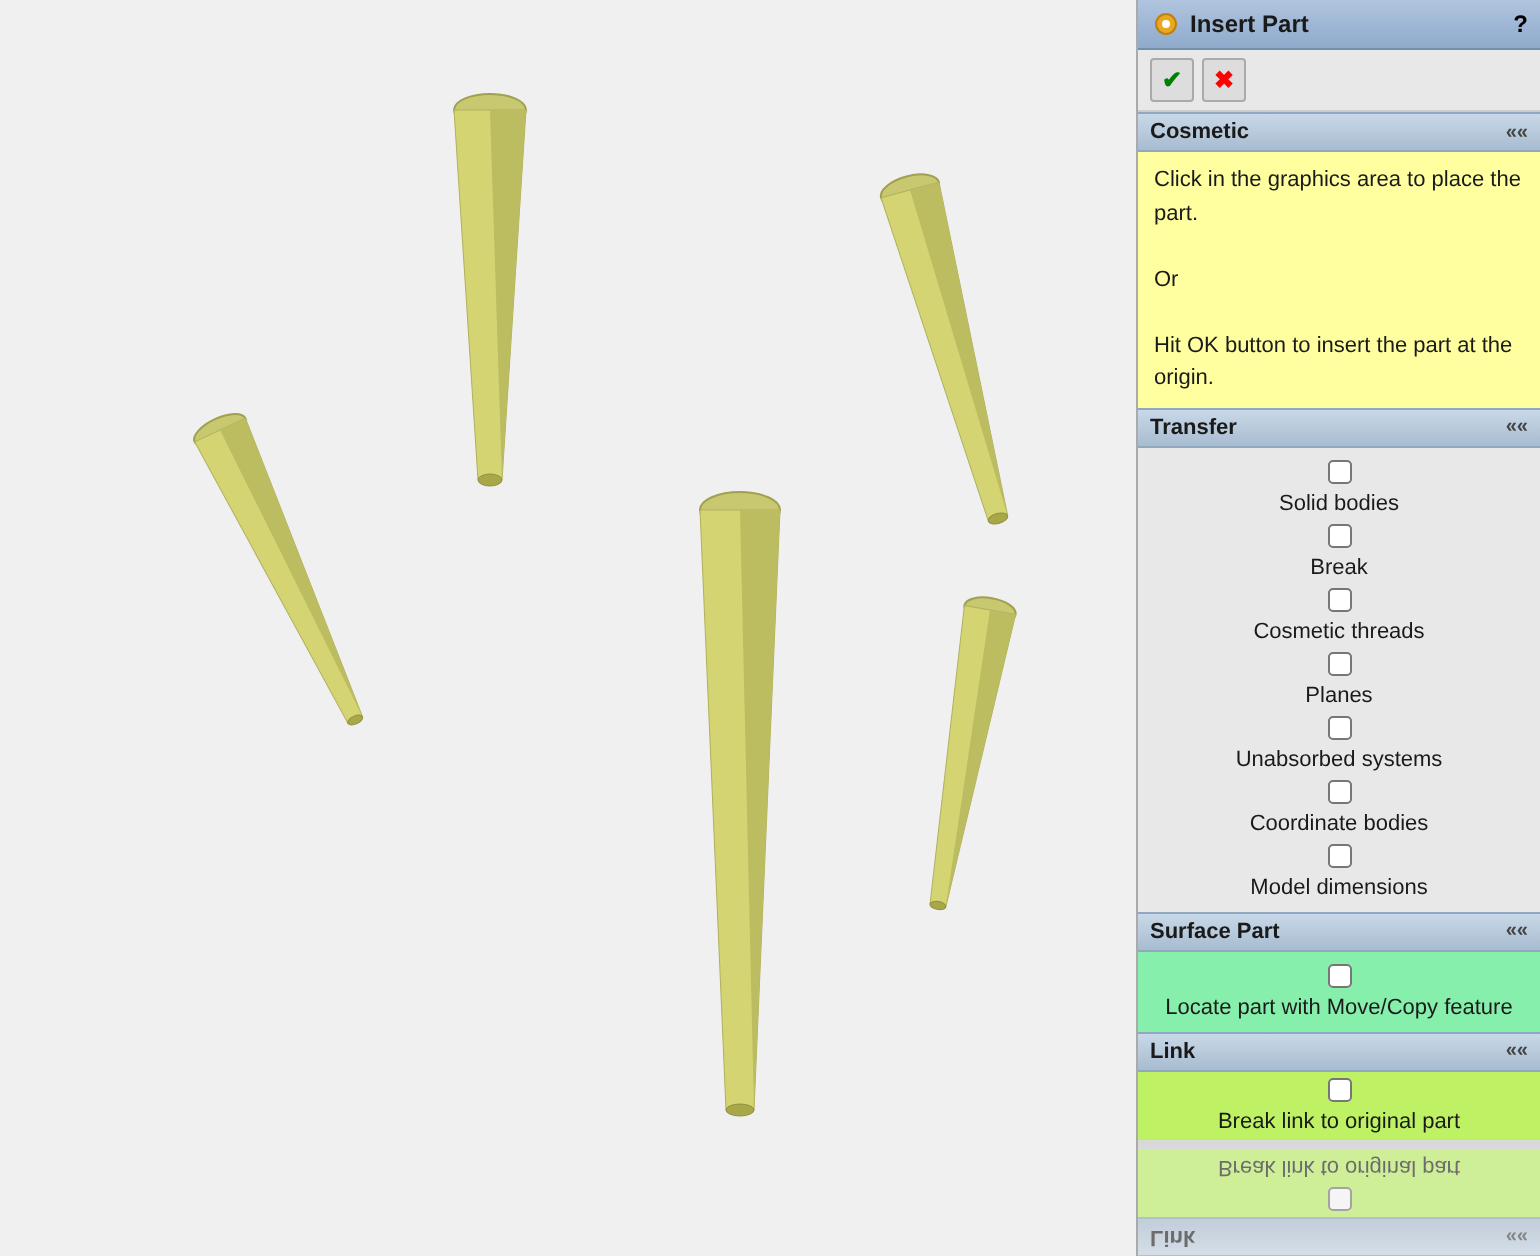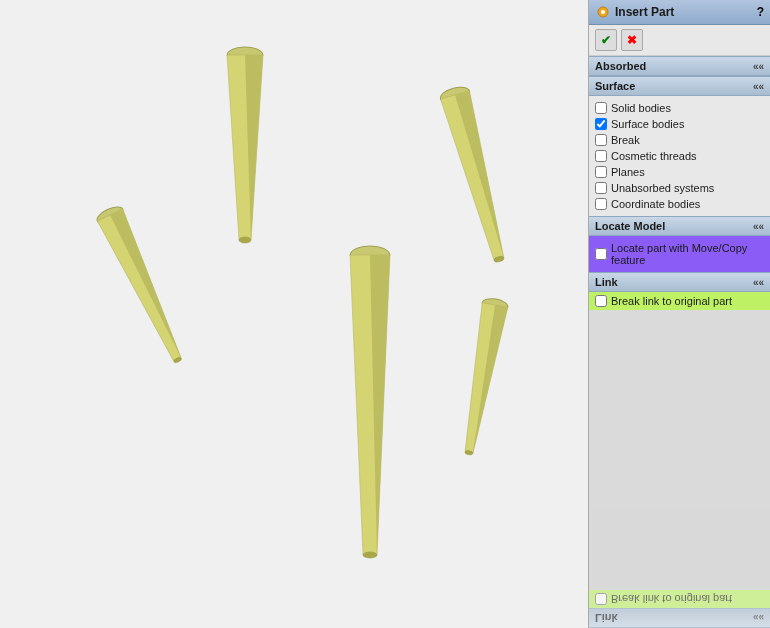--- a/index.html
+++ b/index.html
@@ -16,21 +16,21 @@
     
     #viewport {
       flex: 1;
       background: #f0f0f0;
       position: relative;
       overflow: hidden;
     }
 
     
     #right-panel {
-      width: 182px;
+      width: 202px;
       background: #e8e8e8;
       display: flex;
       flex-direction: column;
       border-left: 1px solid #aaa;
       overflow: hidden;
     }
 
     
     .panel-titlebar {
       background: linear-gradient(to bottom, #b0c4de, #8faacc);
@@ -105,31 +105,32 @@
       padding: 4px 6px;
       background: #e8e8e8;
     }
     .checkbox-row {
       display: flex;
       align-items: center;
       gap: 4px;
       padding: 2px 0;
       font-size: 11px;
       color: #1a1a1a;
+      flex-direction: column;
     }
     .checkbox-row input[type="checkbox"] {
       width: 12px;
       height: 12px;
       cursor: pointer;
     }
 
     
     .locate-section {
       padding: 4px 6px;
-      background: #8b5cf6;
+      background: #86efac;
     }
 
     
     .link-section {
       padding: 1px 6px;
       background: #bef264;
     }
 
   </style>
 </head>
@@ -196,61 +197,64 @@
   <div class="action-row">
     <div class="action-btn" style="color: green; font-weight: bold;">
       <span>✔</span>
     </div>
     <div class="action-btn" style="color: red; font-weight: bold;">
       <span>✖</span>
     </div>
   </div>
 
   <div class="section-header">
-    <span>Absorbed</span>
-    <span class="section-chevron">««</span>
-  </div>
-
-  <div class="section-header">
-    <span>Surface</span>
+    <span>Cosmetic</span>
+    <span class="section-chevron">««</span>
+  </div>
+  <div class="message-box">
+    <span>Click in the graphics area to place the part.<br><br>Or<br><br>Hit OK button to insert the part at the origin.</span>
+  </div>
+
+  <div class="section-header">
+    <span>Transfer</span>
     <span class="section-chevron">««</span>
   </div>
   <div class="transfer-section" id="transfer-items">
   <div class="checkbox-row">
         <input type="checkbox" style="">
         <label>Solid bodies</label>
       </div>
       <div class="checkbox-row">
-        <input type="checkbox" checked="" style="">
-        <label>Surface bodies</label>
-      </div>
-      <div class="checkbox-row">
         <input type="checkbox" style="">
         <label>Break</label>
       </div>
       <div class="checkbox-row">
         <input type="checkbox" style="">
         <label>Cosmetic threads</label>
       </div>
       <div class="checkbox-row">
         <input type="checkbox" style="">
         <label>Planes</label>
       </div>
       <div class="checkbox-row">
         <input type="checkbox" style="">
         <label>Unabsorbed systems</label>
       </div>
       <div class="checkbox-row">
         <input type="checkbox" style="">
         <label>Coordinate bodies</label>
       </div>
-    </div>
-
-  <div class="section-header">
-    <span>Locate Model</span>
+      <div class="checkbox-row">
+        <input type="checkbox" style="">
+        <label>Model dimensions</label>
+      </div>
+    </div>
+
+  <div class="section-header">
+    <span>Surface Part</span>
     <span class="section-chevron">««</span>
   </div>
   <div class="locate-section" id="locate-items">
   <div class="checkbox-row">
         <input type="checkbox" style="">
         <label>Locate part with Move/Copy feature</label>
       </div>
     </div>
 
   <div class="section-header">

